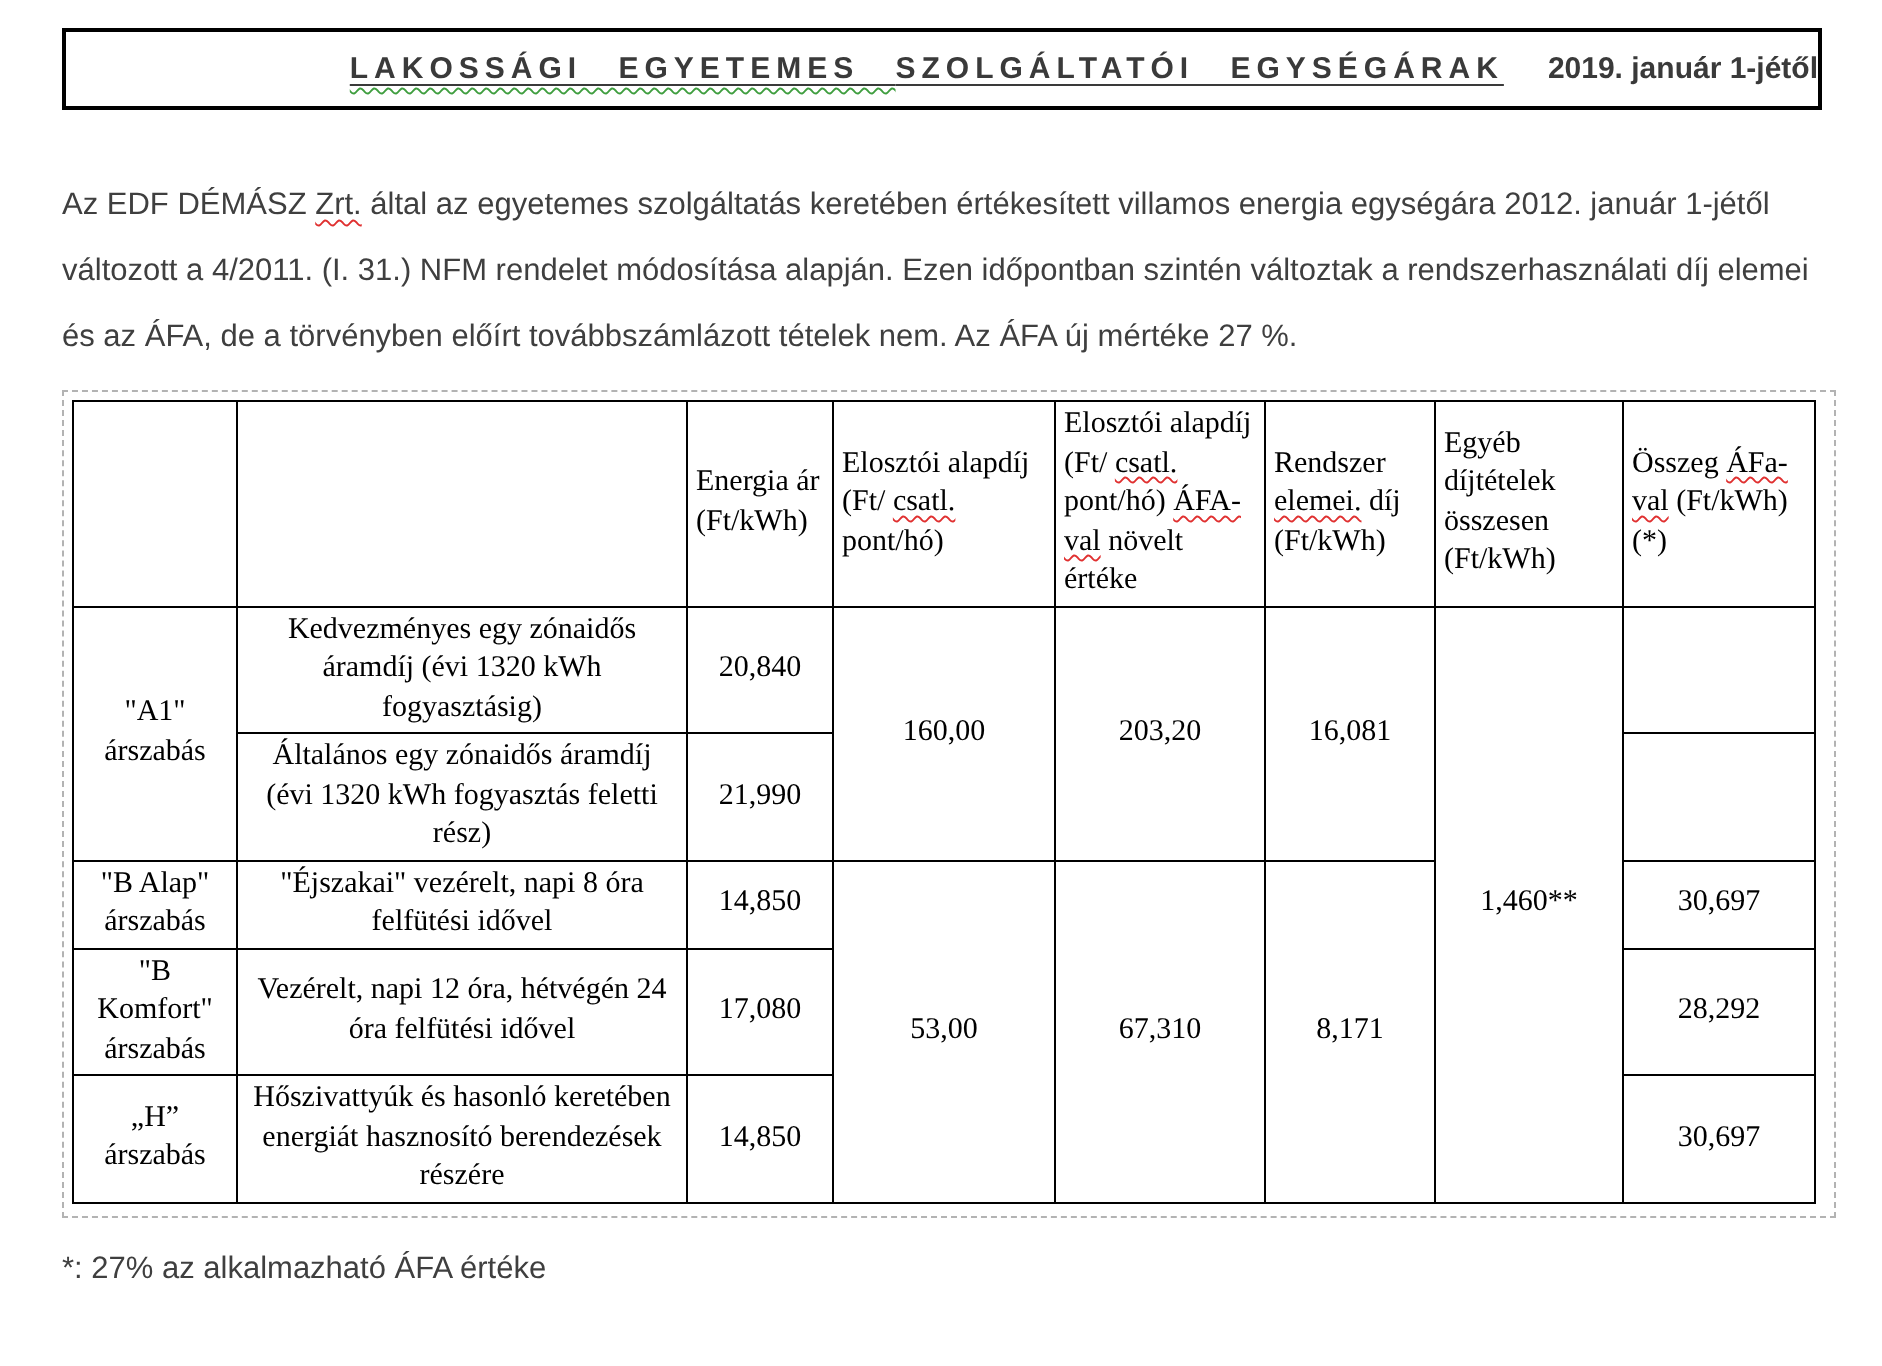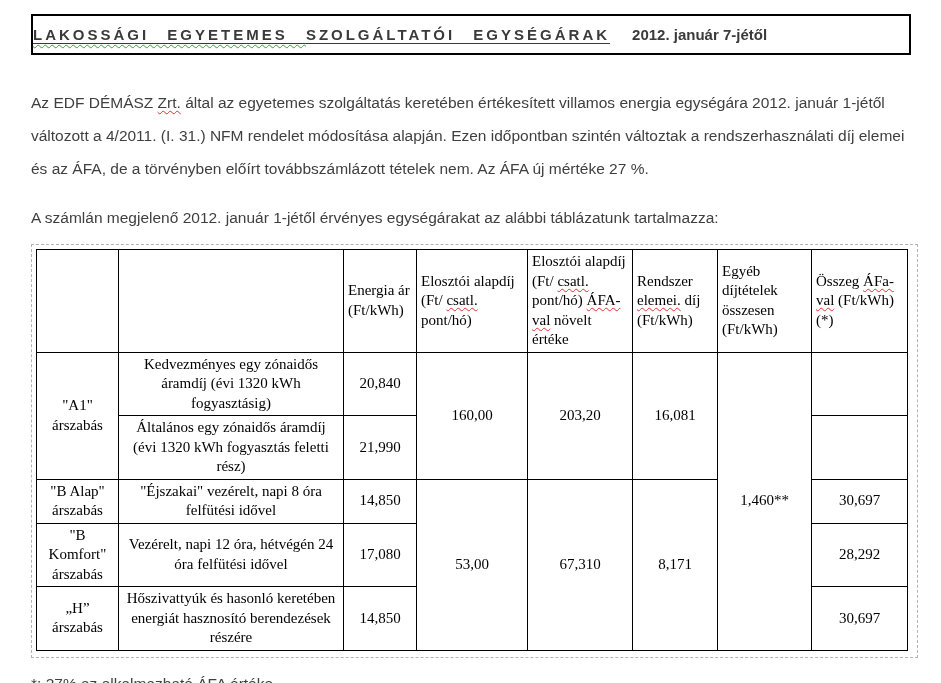--- a/index.html
+++ b/index.html
@@ -10,21 +10,21 @@
     color: #3f3f3f;
     overflow: hidden;
   }
   .page { padding: 14px 30px 0 31px; }
 
   
   .title-box {
     width: 880px; height: 41px;
     border: 2px solid #000;
     background: #fff;
-    display: flex; align-items: center; justify-content: flex-start;
+    display: flex; align-items: center; justify-content: flex-end;
     gap: 22px;
     white-space: nowrap;
   }
   .title-main {
     font-size: 15px; font-weight: bold; color: #3a3a3a;
     letter-spacing: 3px; word-spacing: 11px;
     text-decoration: underline;
     text-underline-offset: 3px;
   }
   .title-date {
@@ -95,26 +95,25 @@
   .footnote { font-size: 15.5px; color: #3f3f3f; margin: 0; }
   .fn1 { margin-top: 17px; }
 </style>
 </head>
 <body>
 
 <div class="page">
 
   <div class="title-box">
     <span class="title-main"><span class="wavy-green">LAKOSSÁGI EGYETEMES </span><span>SZOLGÁLTATÓI EGYSÉGÁRAK</span></span>
-    <span class="title-date">2012. január 7-jétől</span>
+    <span class="title-date">2019. január 1-jétől</span>
   </div>
 
   <p class="para"><span>Az EDF DÉMÁSZ </span><span class="wavy-red">Zrt.</span><span> által az egyetemes szolgáltatás keretében értékesített villamos energia egységára 2012. január 1-jétől változott a 4/2011. (I. 31.) NFM rendelet módosítása alapján. Ezen időpontban szintén változtak a rendszerhasználati díj elemei és az ÁFA, de a törvényben előírt továbbszámlázott tételek nem. Az ÁFA új mértéke 27 %.</span></p>
 
-  <p class="table-intro">A számlán megjelenő 2012. január 1-jétől érvényes egységárakat az alábbi táblázatunk tartalmazza:</p>
 
   <div class="table-frame">
     <table class="price-table">
       <colgroup>
         <col style="width:82px">
           <col style="width:225px">
           <col style="width:73px">
         <col style="width:111px">
           <col style="width:105px">
           <col style="width:85px">

